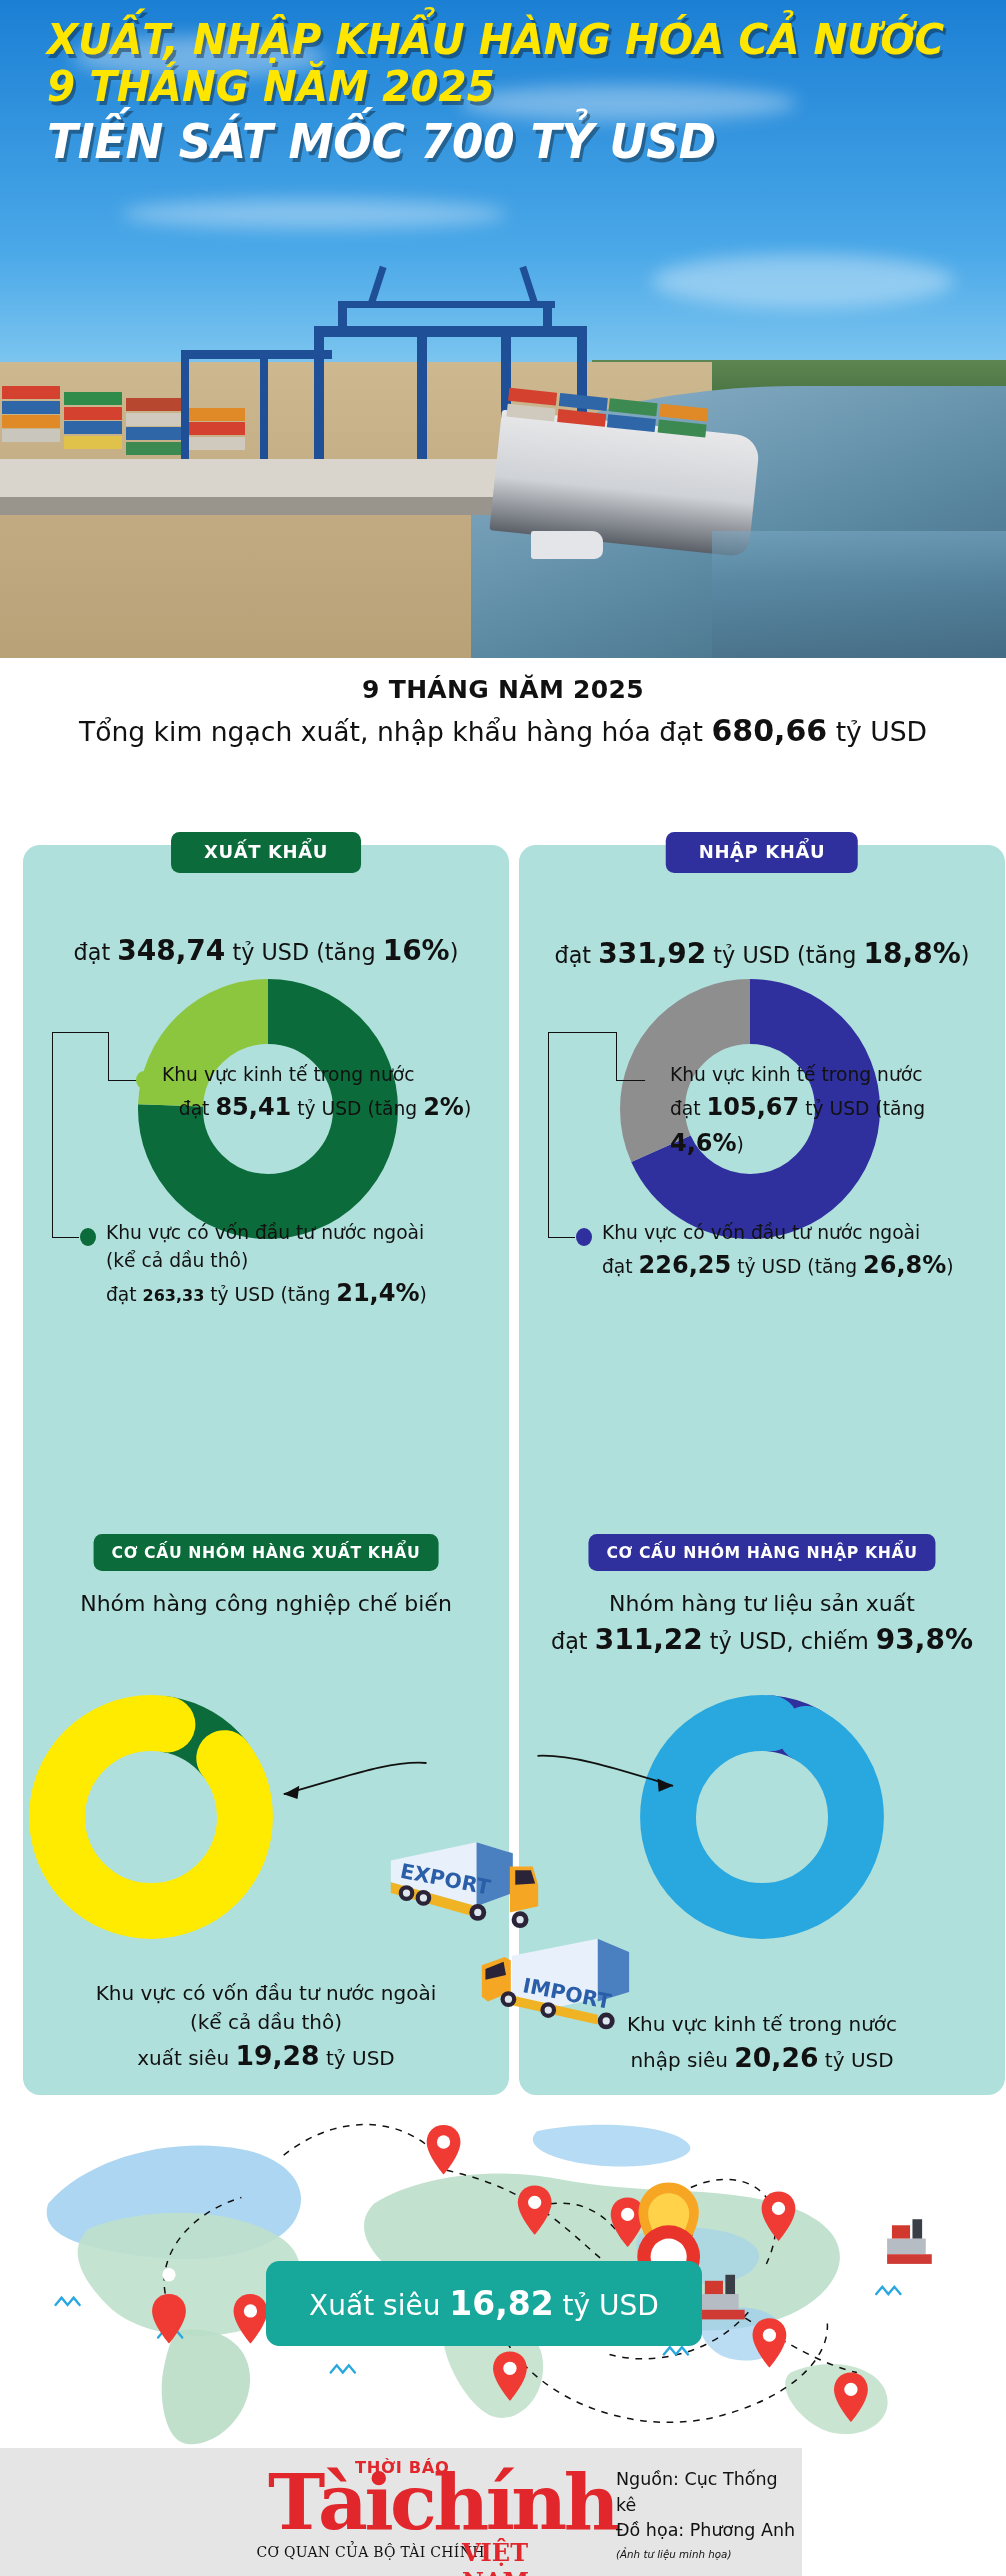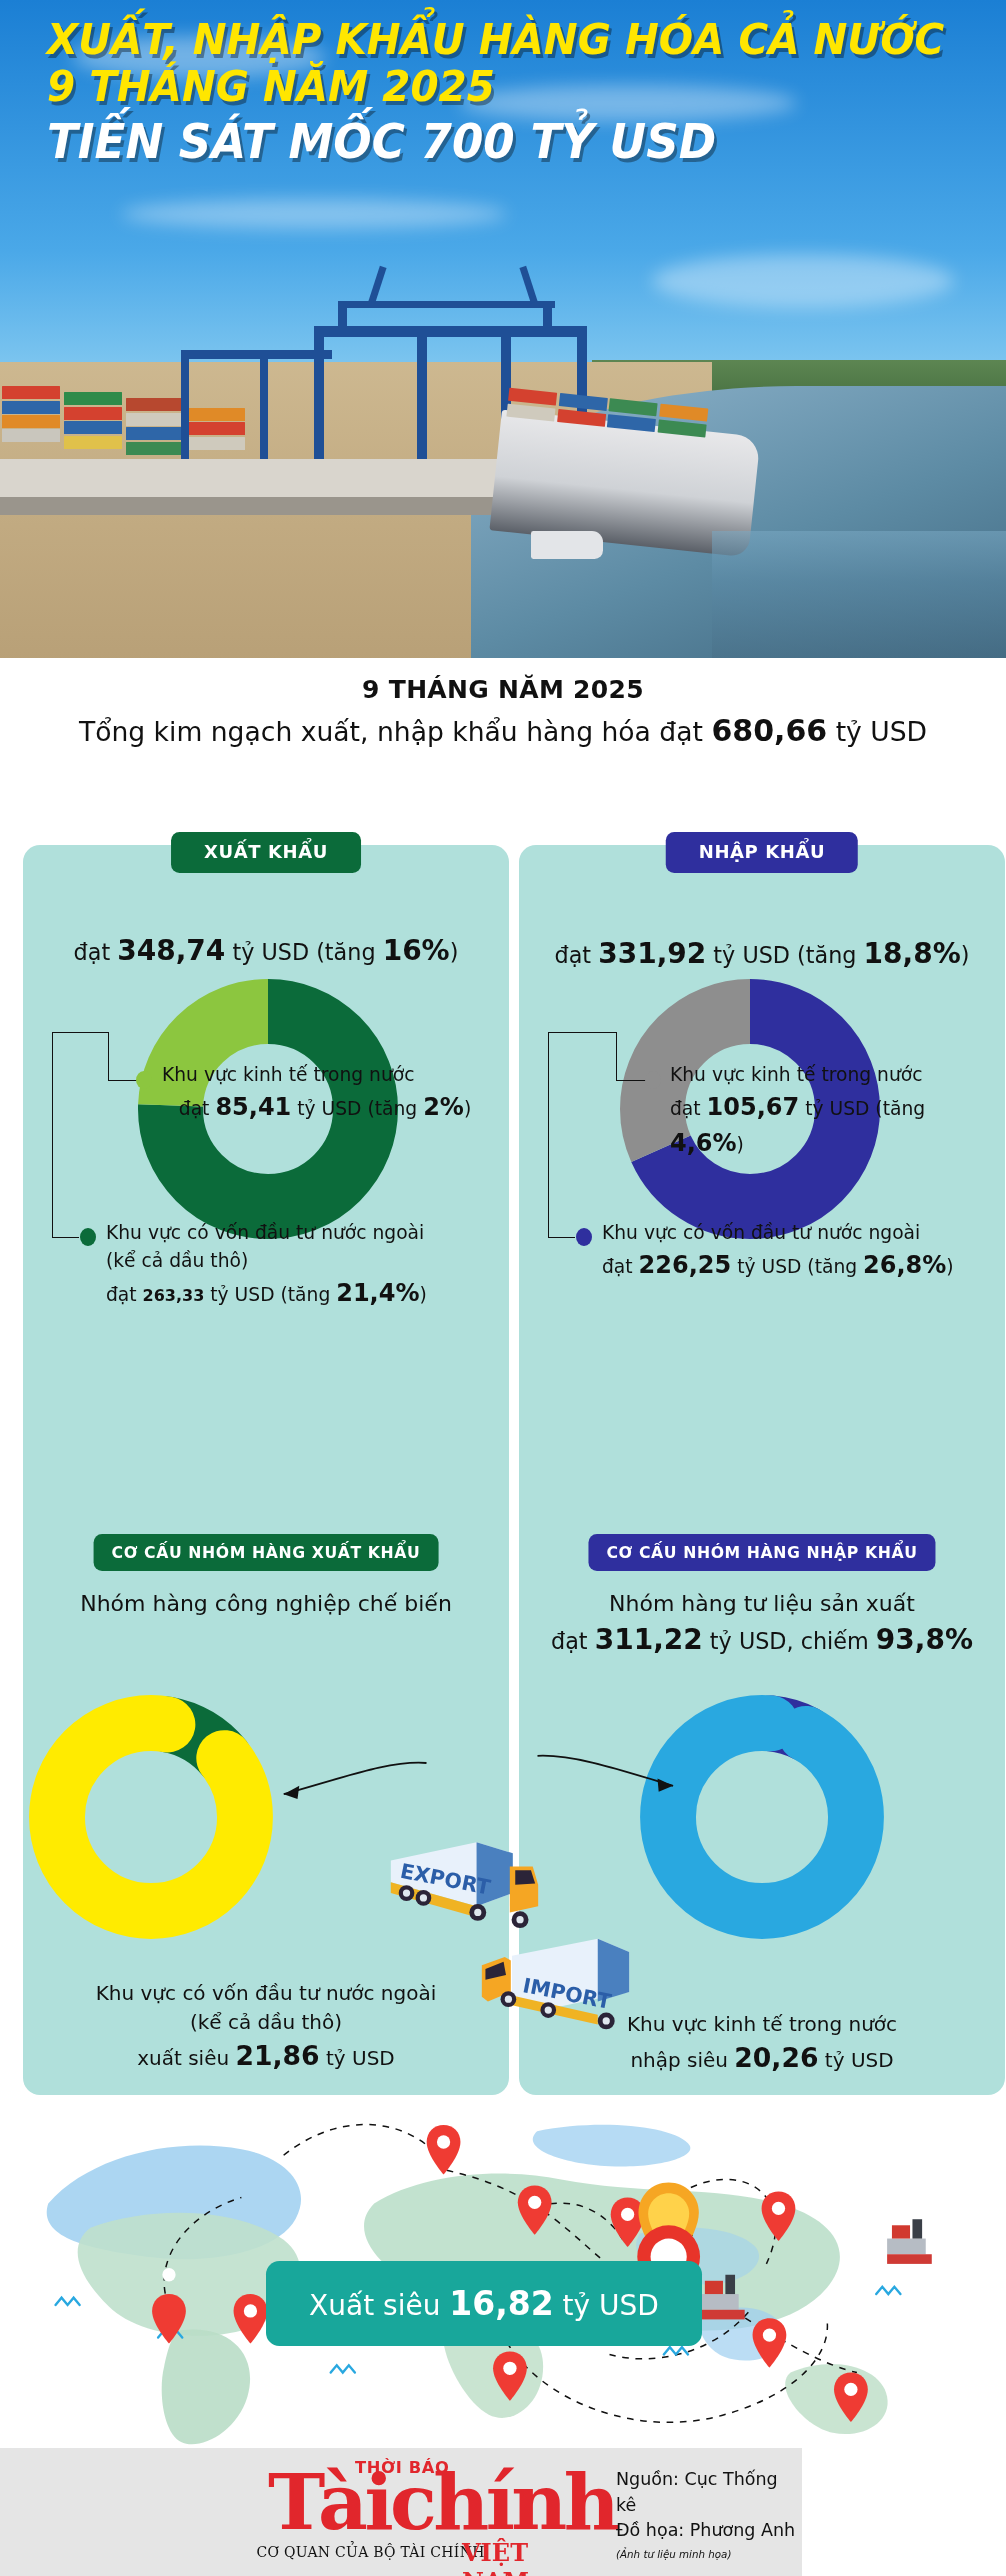--- a/index.html
+++ b/index.html
@@ -298,21 +298,21 @@
 
   <svg width="169" height="72" viewBox="0 0 280 120" style="position:absolute;left:241px;top:912px;">
     <path d="M270,10 C210,5 130,35 32,62" fill="none" stroke="#111" stroke-width="3"></path>
     <path d="M32,62 L58,48 L55,70 Z" fill="#111"></path>
   </svg>
 
   <div class="foot" style="top:1134px;">
     <div>Khu vực có vốn đầu tư nước ngoài</div>
     <div>(kể cả dầu thô)</div>
     <div>
-      <span>xuất siêu </span><span class="b" style="font-size:26.6px;">21,86</span><span> tỷ USD</span>
+      <span>xuất siêu </span><span class="b" style="font-size:26.6px;">19,28</span><span> tỷ USD</span>
     </div>
   </div>
 </div>
 
 <div class="panel panel-right">
   <div class="badge badge-blue badge-top">NHẬP KHẨU</div>
 
   <div class="hl" style="top:92px;">
     <span>đạt </span><span class="b" style="font-size:28px;">331,92</span><span> tỷ USD (tăng </span><span class="b" style="font-size:28px;">18,8%</span><span>)</span>
   </div>

